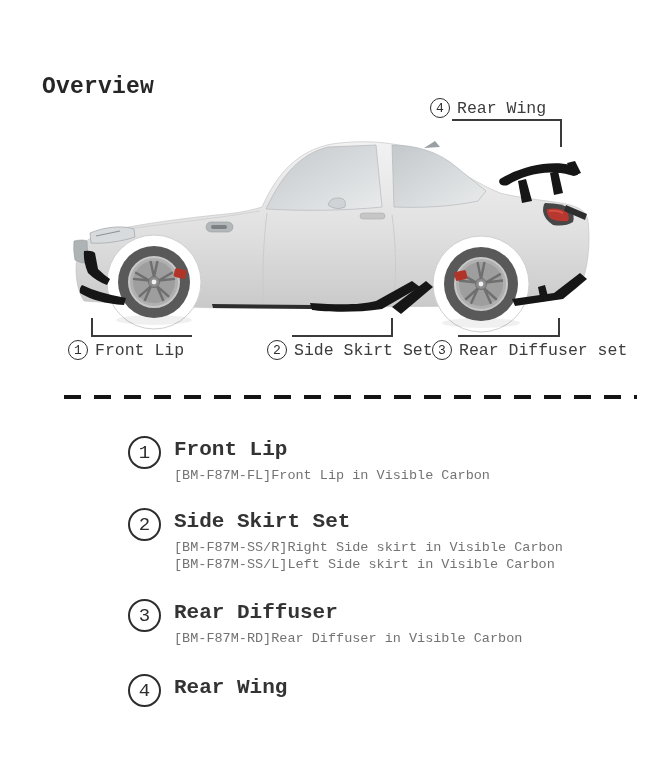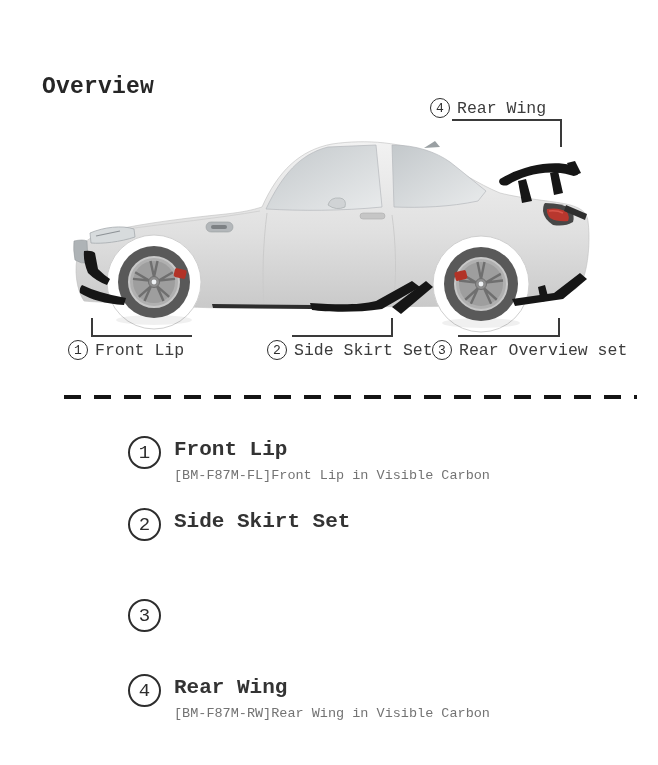--- a/index.html
+++ b/index.html
@@ -172,53 +172,60 @@
   <div class="abs callout-line" style="left:391px;top:270px;width:2px;height:19px;"></div>
   <div class="abs callout-label" style="left:267px;top:292px;">
     <span class="num-badge sm">2</span>
     <span>Side Skirt Set</span>
   </div>
 
   <div class="abs callout-line" style="left:458px;top:287px;width:102px;height:2px;"></div>
   <div class="abs callout-line" style="left:558px;top:270px;width:2px;height:19px;"></div>
   <div class="abs callout-label" style="left:432px;top:292px;">
     <span class="num-badge sm">3</span>
-    <span>Rear Overview set</span>
+    <span>Rear Diffuser set</span>
   </div>
 
   <div class="abs divider-thick" style="left:64px;top:347px;width:573px;"></div>
 
   <div class="kit-item" style="top:388px;">
     <span class="num-badge lg">1</span>
     <div class="item-text">
       <div class="item-title">Front Lip</div>
       <div class="item-subs">
         <div class="item-sub">[BM-F87M-FL]Front Lip in Visible Carbon</div>
       </div>
     </div>
   </div>
 
   <div class="kit-item" style="top:460px;">
     <span class="num-badge lg">2</span>
     <div class="item-text">
       <div class="item-title">Side Skirt Set</div>
+      <div class="item-subs">
+        <div class="item-sub">[BM-F87M-SS/R]Right Side skirt in Visible Carbon</div>
+        <div class="item-sub">[BM-F87M-SS/L]Left Side skirt in Visible Carbon</div>
+      </div>
     </div>
   </div>
 
   <div class="kit-item" style="top:551px;">
     <span class="num-badge lg">3</span>
+    <div class="item-text">
+      <div class="item-title">Rear Diffuser</div>
+      <div class="item-subs">
+        <div class="item-sub">[BM-F87M-RD]Rear Diffuser in Visible Carbon</div>
+      </div>
+    </div>
   </div>
 
   <div class="kit-item" style="top:626px;">
     <span class="num-badge lg">4</span>
     <div class="item-text">
       <div class="item-title">Rear Wing</div>
-      <div class="item-subs">
-        <div class="item-sub">[BM-F87M-RW]Rear Wing in Visible Carbon</div>
-      </div>
     </div>
   </div>
 
   <div class="abs kit-name" style="left:79px;top:722px;">Zacoe Body Kit</div>
   <div class="abs pts-pill" style="left:213px;top:718px;">
     <span class="pts-value">4</span>
     <span class="pts-unit">pts/set</span>
   </div>
   <div class="abs divider-thin" style="left:317px;top:742px;width:196px;"></div>
 

